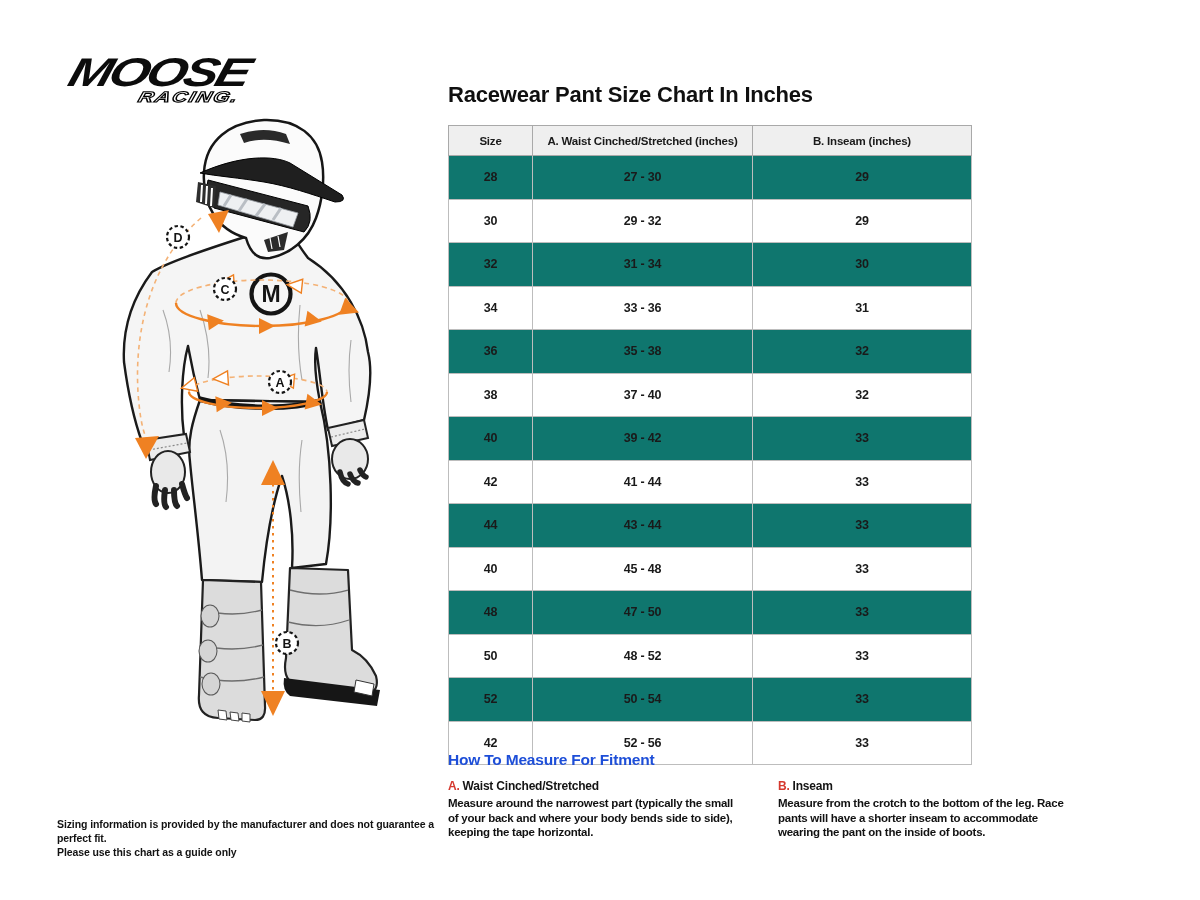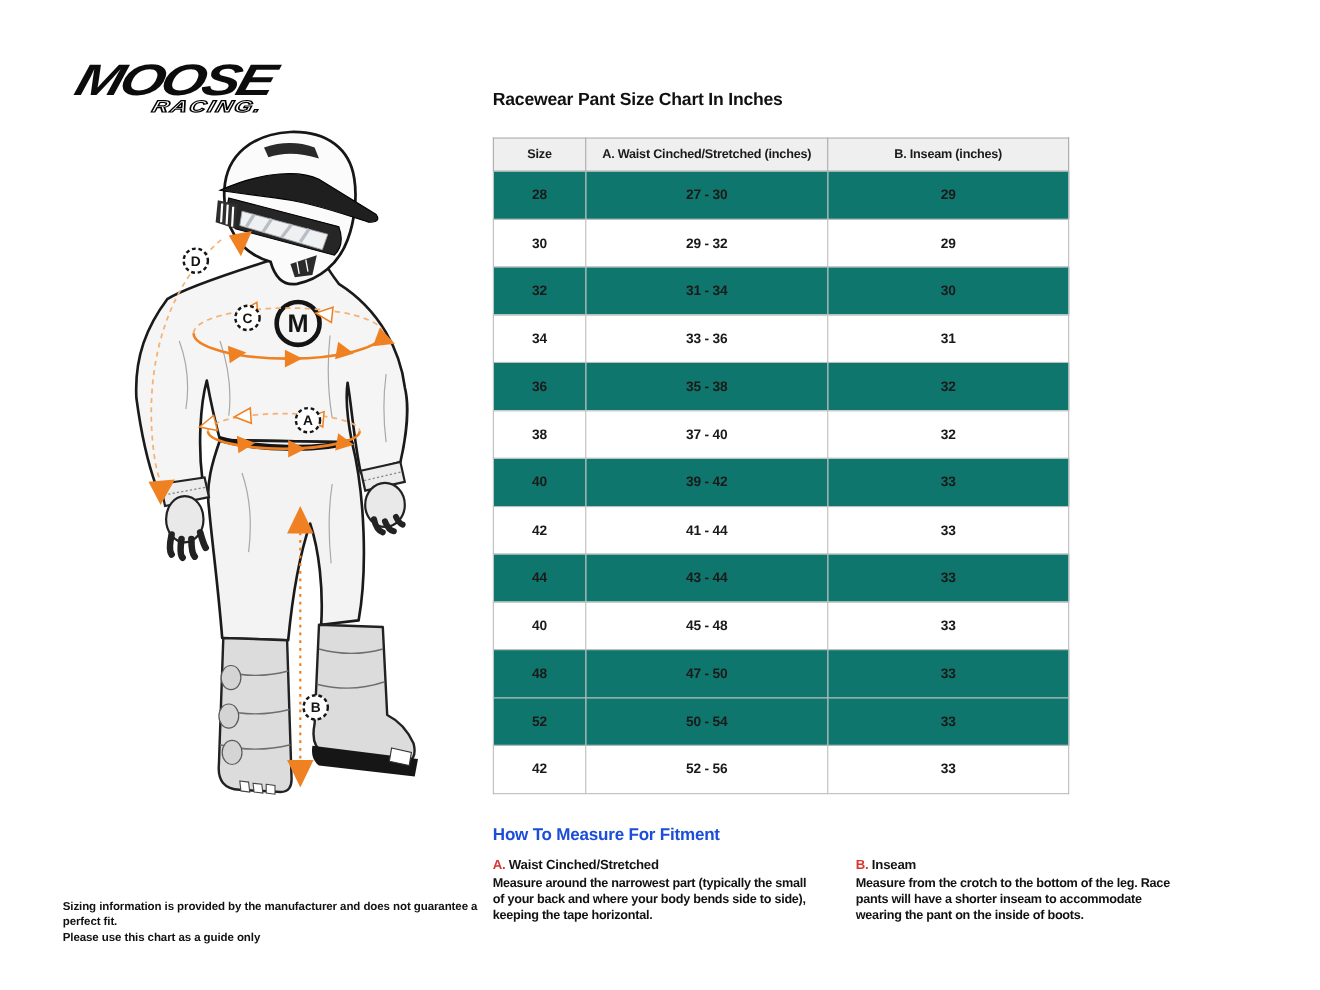--- a/index.html
+++ b/index.html
@@ -7,21 +7,21 @@
        -webkit-font-smoothing:antialiased;}
   .page{position:relative;width:1200px;height:900px;background:#fff;overflow:hidden;}
 
   
   .logo{position:absolute;left:52px;top:44px;width:205px;height:64px;}
 
   
   .figure{position:absolute;left:50px;top:110px;width:370px;height:635px;}
 
   
-  .title{position:absolute;left:448px;top:82px;margin:0;font-size:16px;font-weight:bold;
+  .title{position:absolute;left:448px;top:82px;margin:0;font-size:22px;font-weight:bold;
          letter-spacing:-0.2px;color:#101010;}
 
   
   .size-table{position:absolute;left:448px;top:125px;width:523px;border-collapse:collapse;
               table-layout:fixed;border:1px solid #8e8e8e;}
   .size-table th{background:#efefef;font-size:11.5px;font-weight:bold;height:27px;
                  border:1px solid #a9a9a9;color:#1a1a1a;letter-spacing:-0.2px;}
   .size-table td{font-size:12.5px;font-weight:bold;text-align:center;height:40.5px;
                  border:1px solid #bdbdbd;background:#fff;color:#1a1a1a;letter-spacing:-0.2px;}
   .size-table tr.alt td{background:#0f766e;}
@@ -234,20 +234,25 @@
         <tr>
           <td>40</td>
           <td>45 - 48</td>
           <td>33</td>
         </tr>
         <tr class="alt">
           <td>48</td>
           <td>47 - 50</td>
           <td>33</td>
         </tr>
+        <tr>
+          <td>50</td>
+          <td>48 - 52</td>
+          <td>33</td>
+        </tr>
         <tr class="alt">
           <td>52</td>
           <td>50 - 54</td>
           <td>33</td>
         </tr>
         <tr>
           <td>42</td>
           <td>52 - 56</td>
           <td>33</td>
         </tr>

